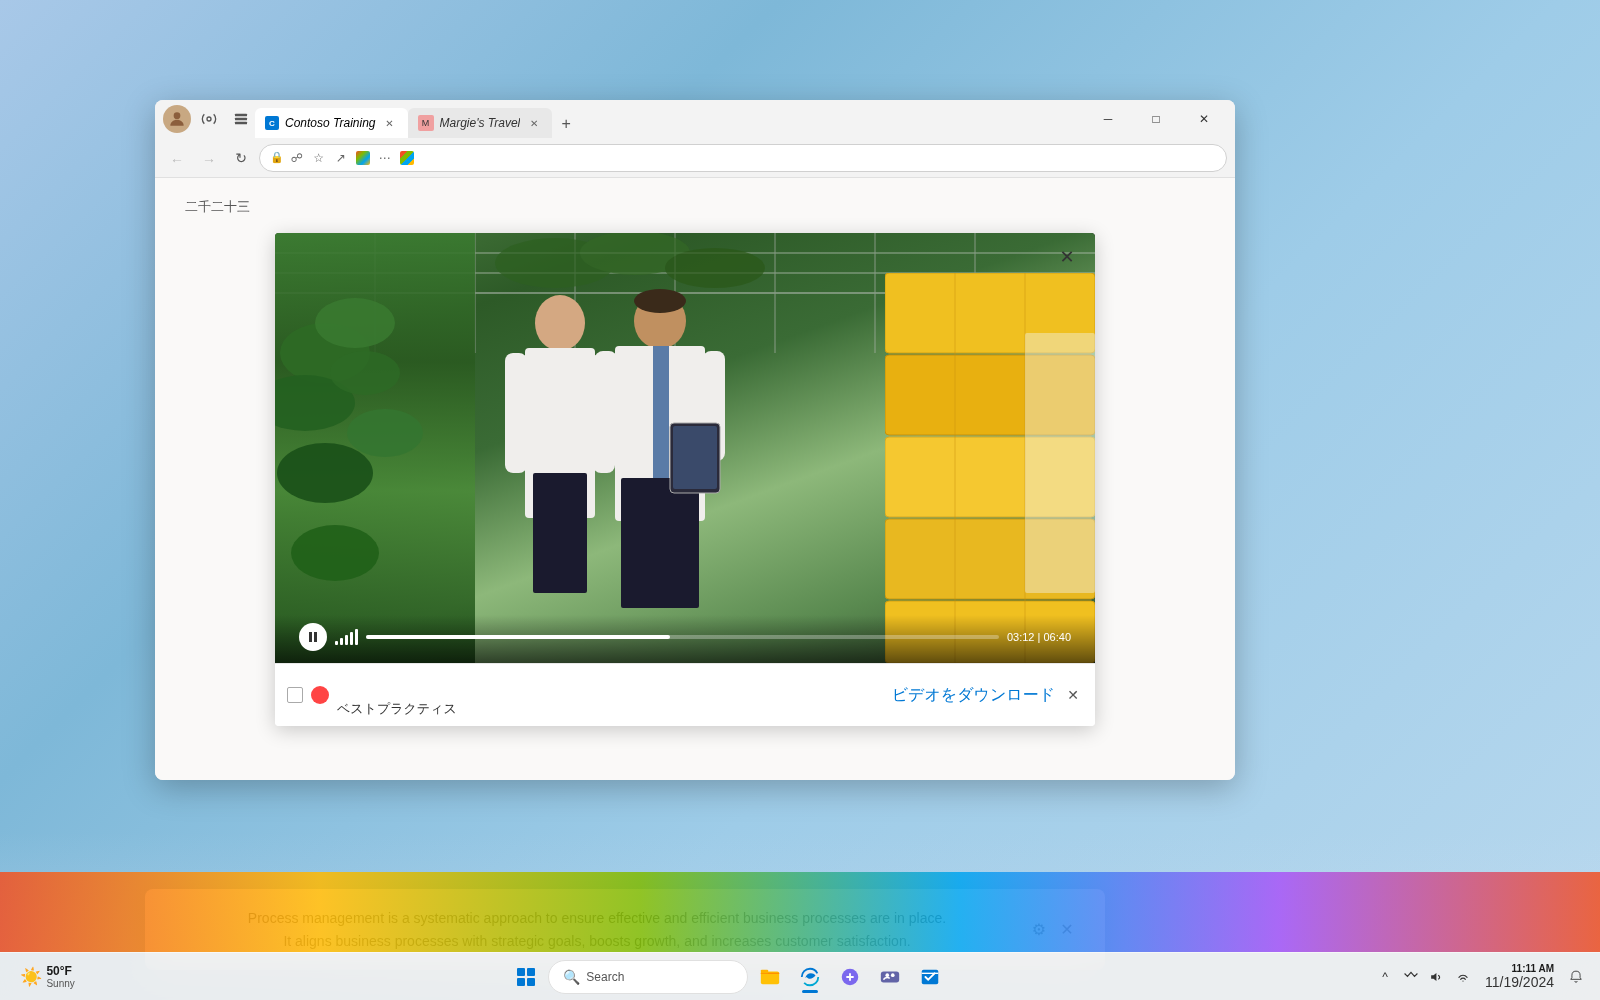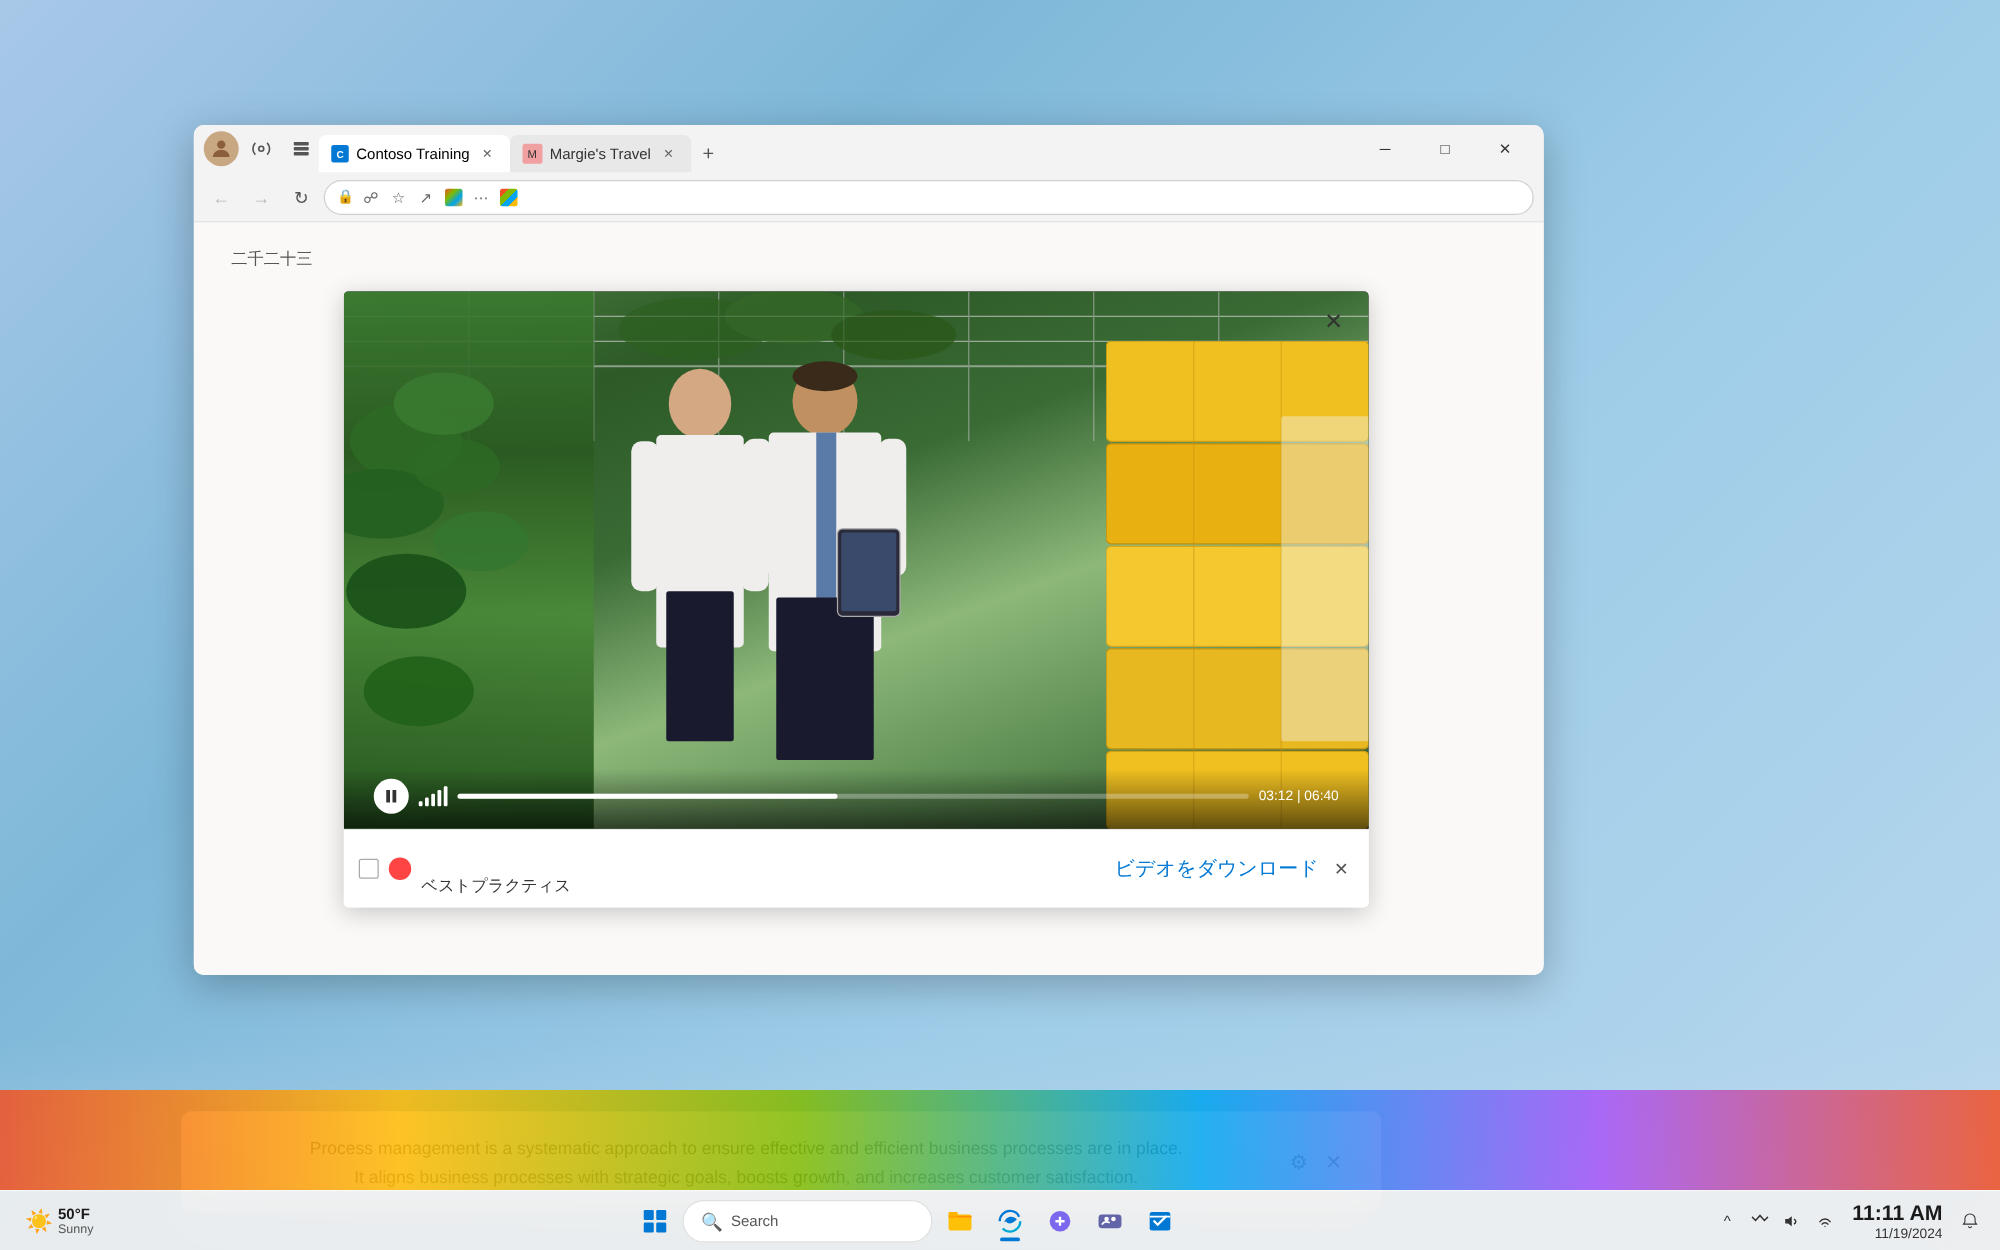--- a/index.html
+++ b/index.html
@@ -107,20 +107,21 @@
       width: 16px;
       height: 16px;
       border-radius: 2px;
     }
 
     .tab-title {
       flex: 1;
       overflow: hidden;
       text-overflow: ellipsis;
       white-space: nowrap;
+      font-style: italic;
     }
 
     .tab-close {
       width: 16px;
       height: 16px;
       border-radius: 50%;
       display: flex;
       align-items: center;
       justify-content: center;
       font-size: 10px;
@@ -592,27 +593,27 @@
 
     .clock-area {
       display: flex;
       flex-direction: column;
       align-items: flex-end;
       cursor: pointer;
       padding: 2px 4px;
     }
 
     .clock-time {
-      font-size: 17px;
+      font-size: 10px;
       font-weight: 600;
       color: #1a1a1a;
     }
 
     .clock-date {
-      font-size: 11px;
+      font-size: 14px;
       color: #333;
     }
 
     .notification-btn {
       width: 24px;
       height: 24px;
       display: flex;
       align-items: center;
       justify-content: center;
       cursor: pointer;

